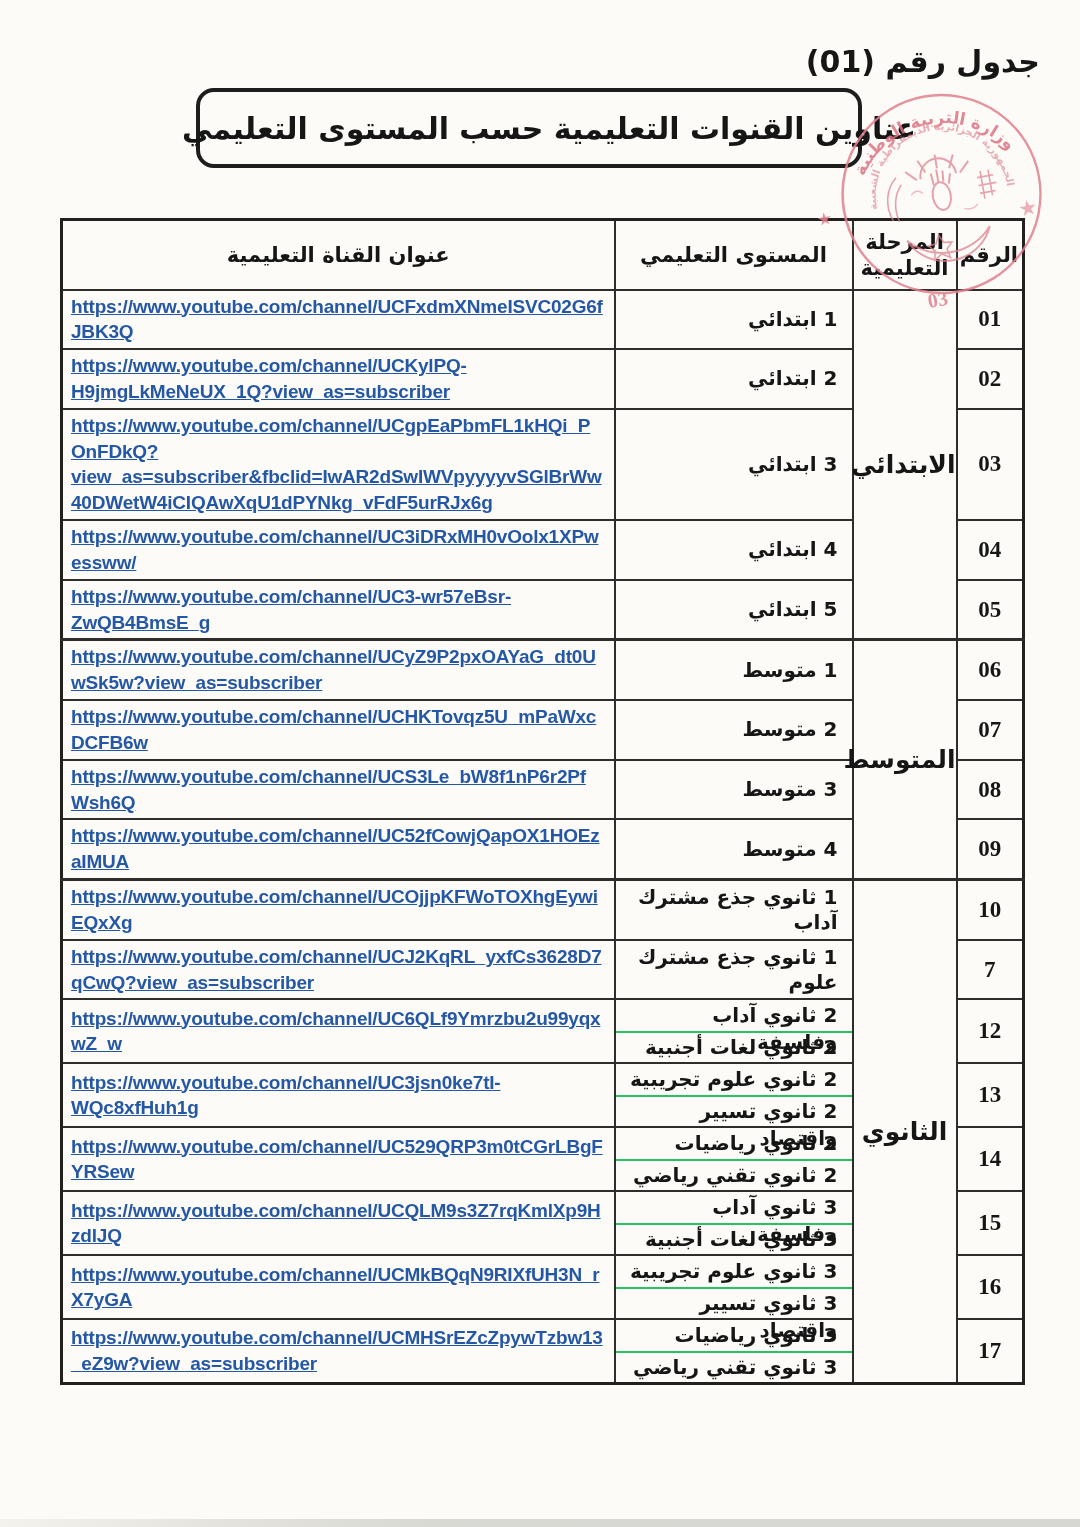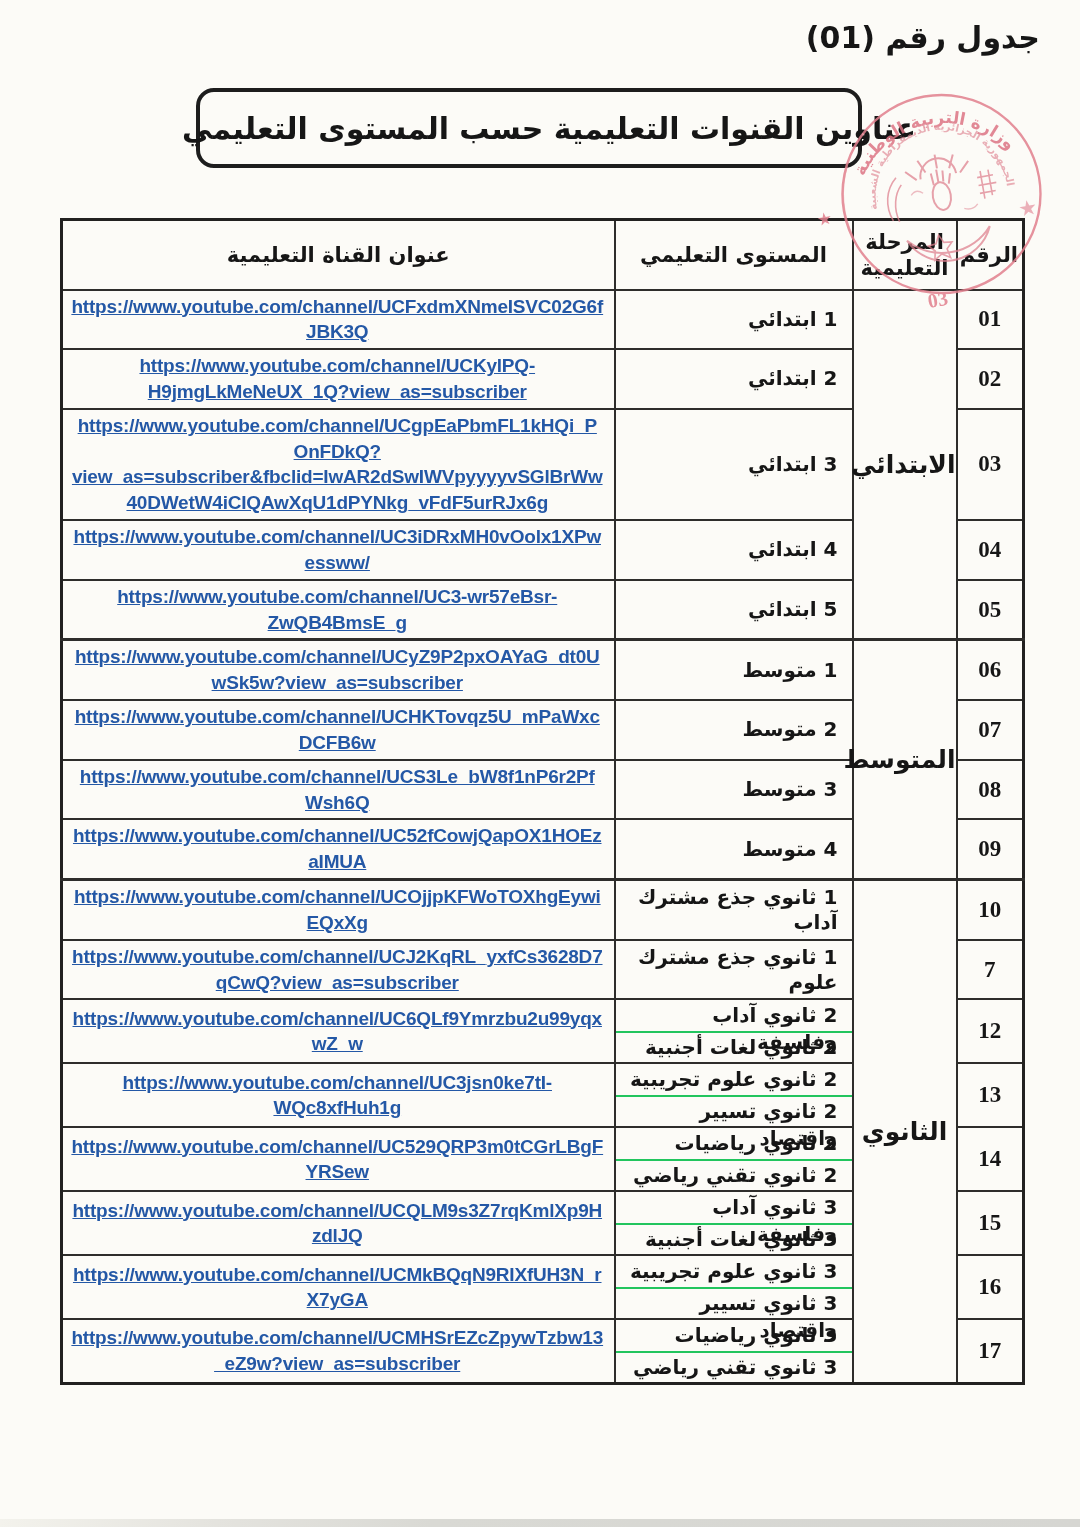--- a/index.html
+++ b/index.html
@@ -6,21 +6,21 @@
   html, body { width: 1080px; height: 1527px; }
   body {
     position: relative;
     background: #fcfbf7;
     font-family: "DejaVu Sans", sans-serif;
     color: #161616;
     overflow: hidden;
   }
   .doc-title {
     position: absolute;
-    top: 20px; right: 40px;
+    top: 44px; right: 40px;
     font-size: 30px;
     font-weight: bold;
     letter-spacing: 0.5px;
     direction: rtl;
   }
   .subtitle-box {
     position: absolute;
     top: 88px; left: 196px;
     width: 666px; height: 80px;
     border: 4px solid #1d1d1d;
@@ -111,21 +111,20 @@
     font-family: "Liberation Sans", sans-serif;
     font-size: 19px;
     font-weight: bold;
     color: #2458a6;
     text-decoration: underline;
     line-height: 1.36;
     overflow-wrap: break-word;
     word-break: break-word;
     display: block;
     letter-spacing: -0.2px;
-    text-align: center;
   }
   .page-bottom-edge {
     position: absolute;
     bottom: 0; left: 0;
     width: 1080px; height: 8px;
     background: linear-gradient(to right, #f3f2ec 0%, #e4e3de 20%, #d9d9d4 40%, #d6d6d2 100%);
   }
 </style>
 </head>
 <body>

